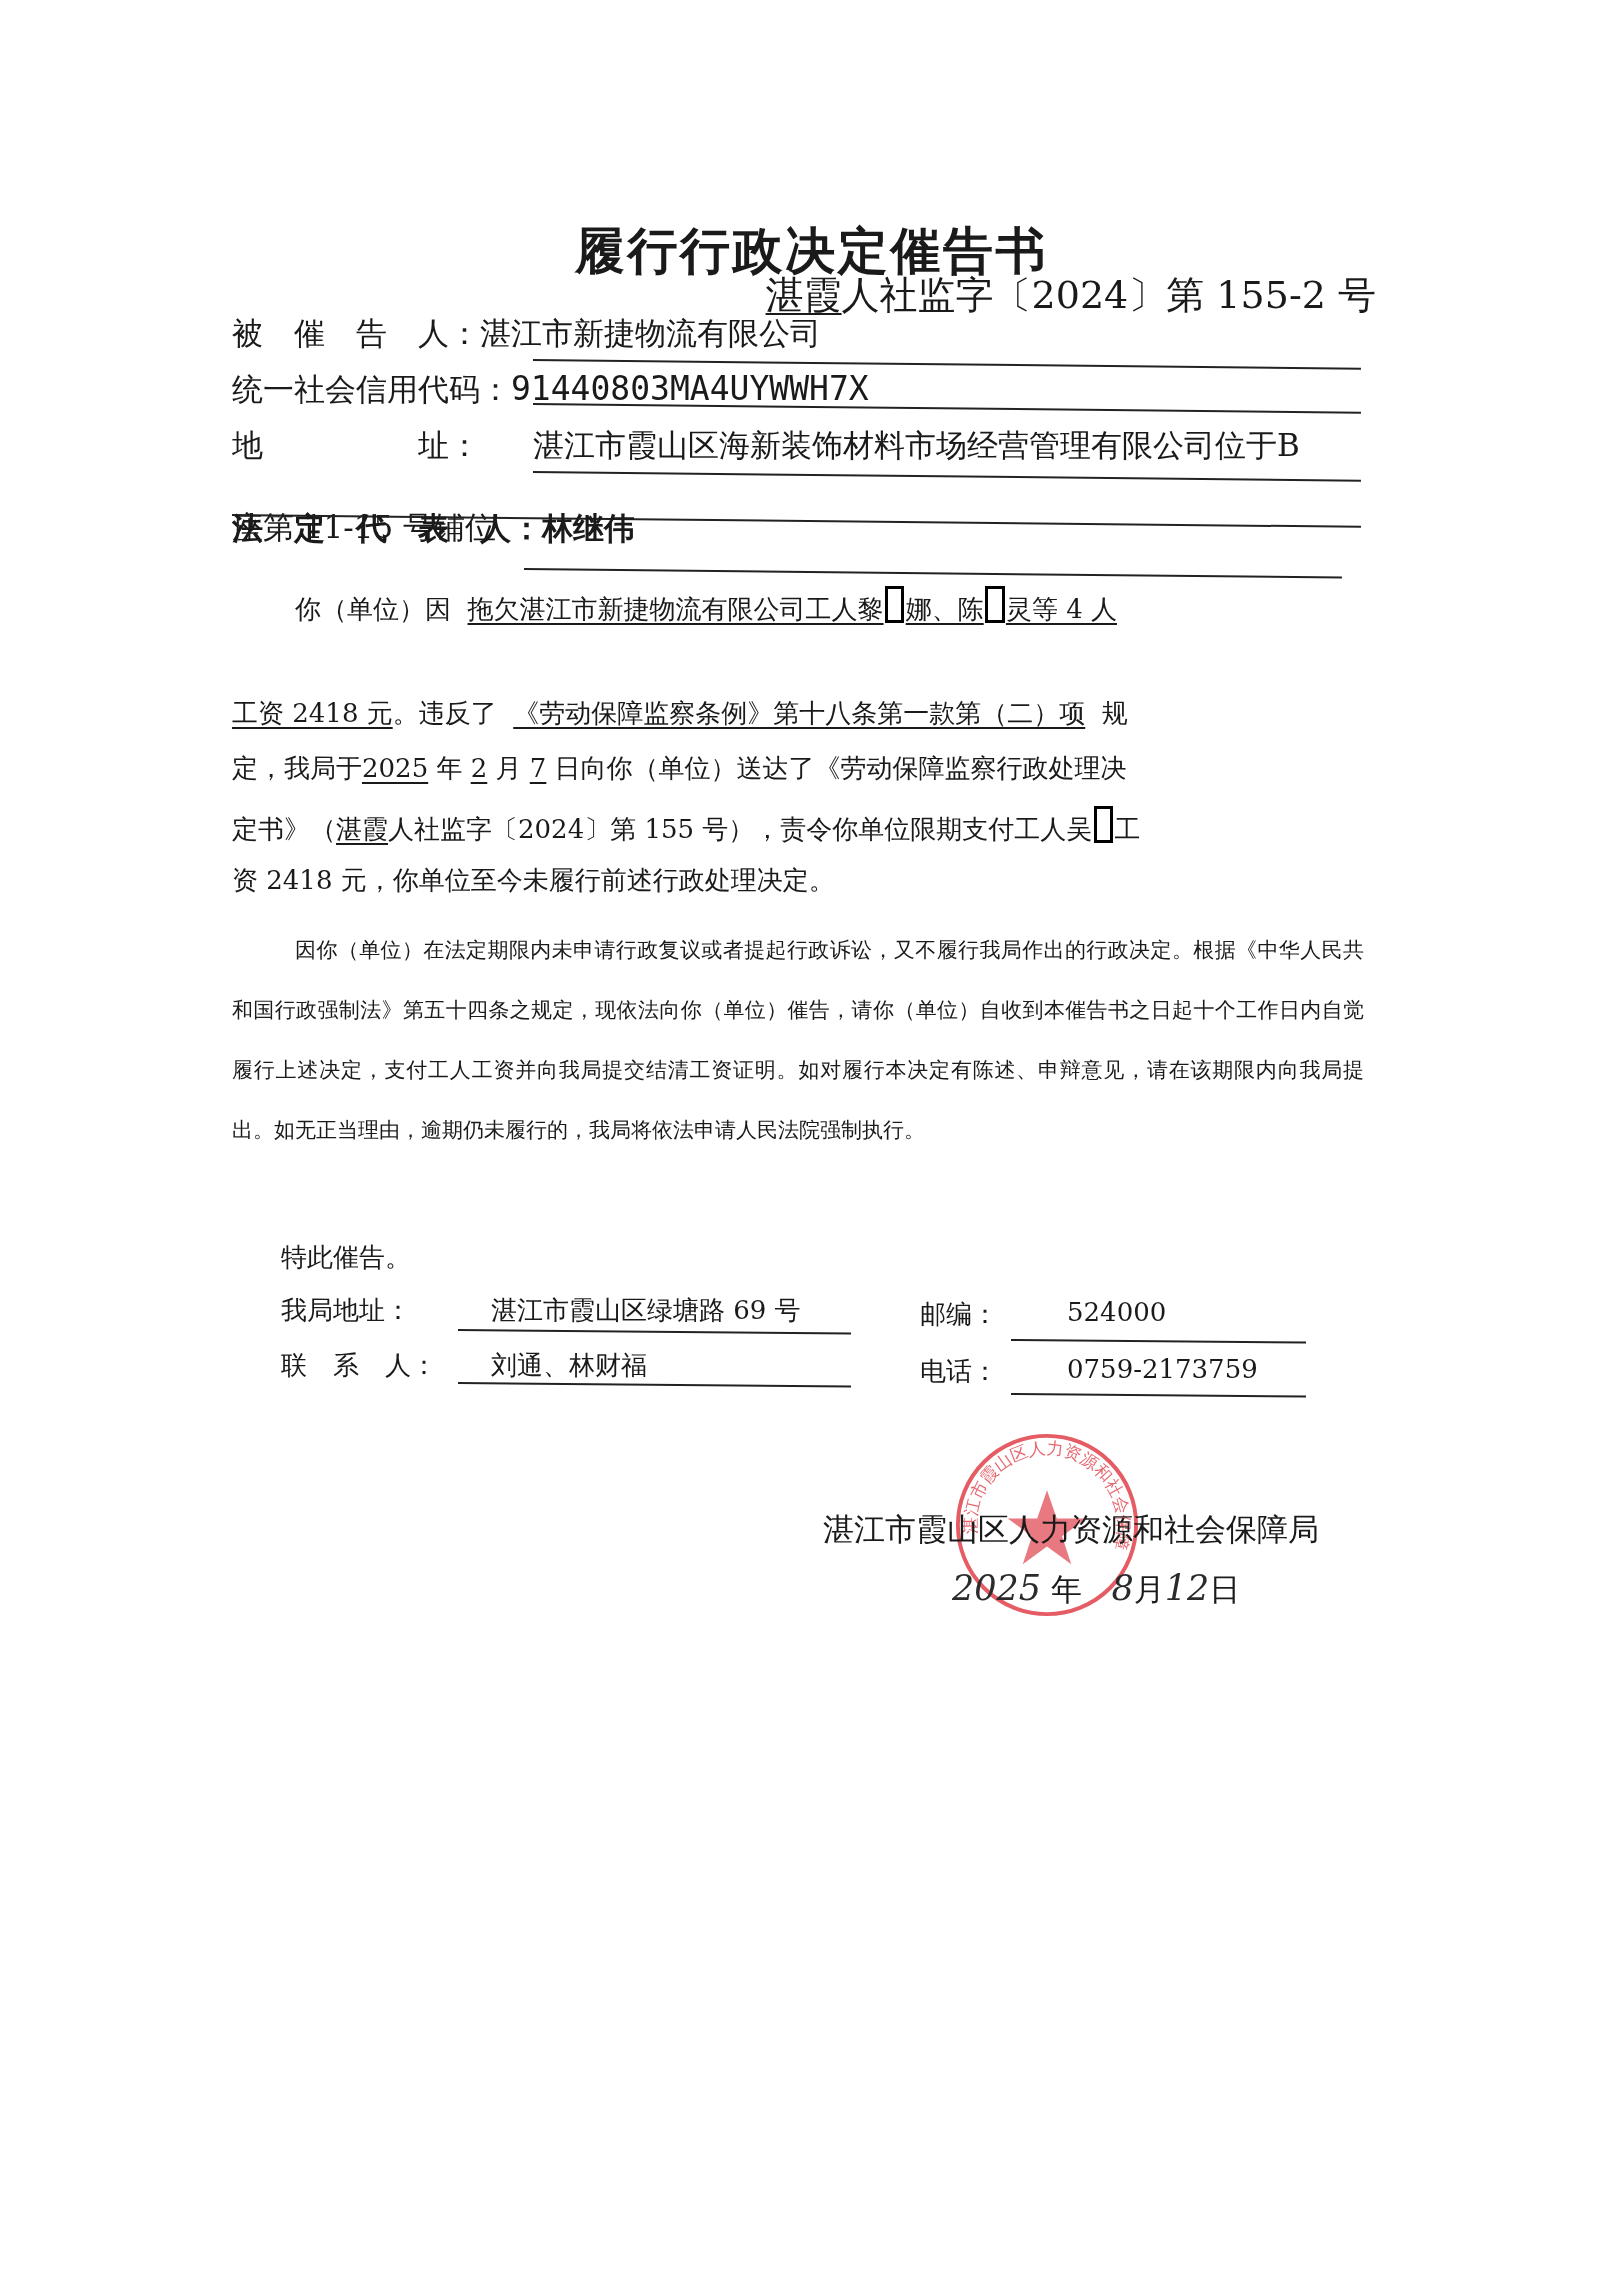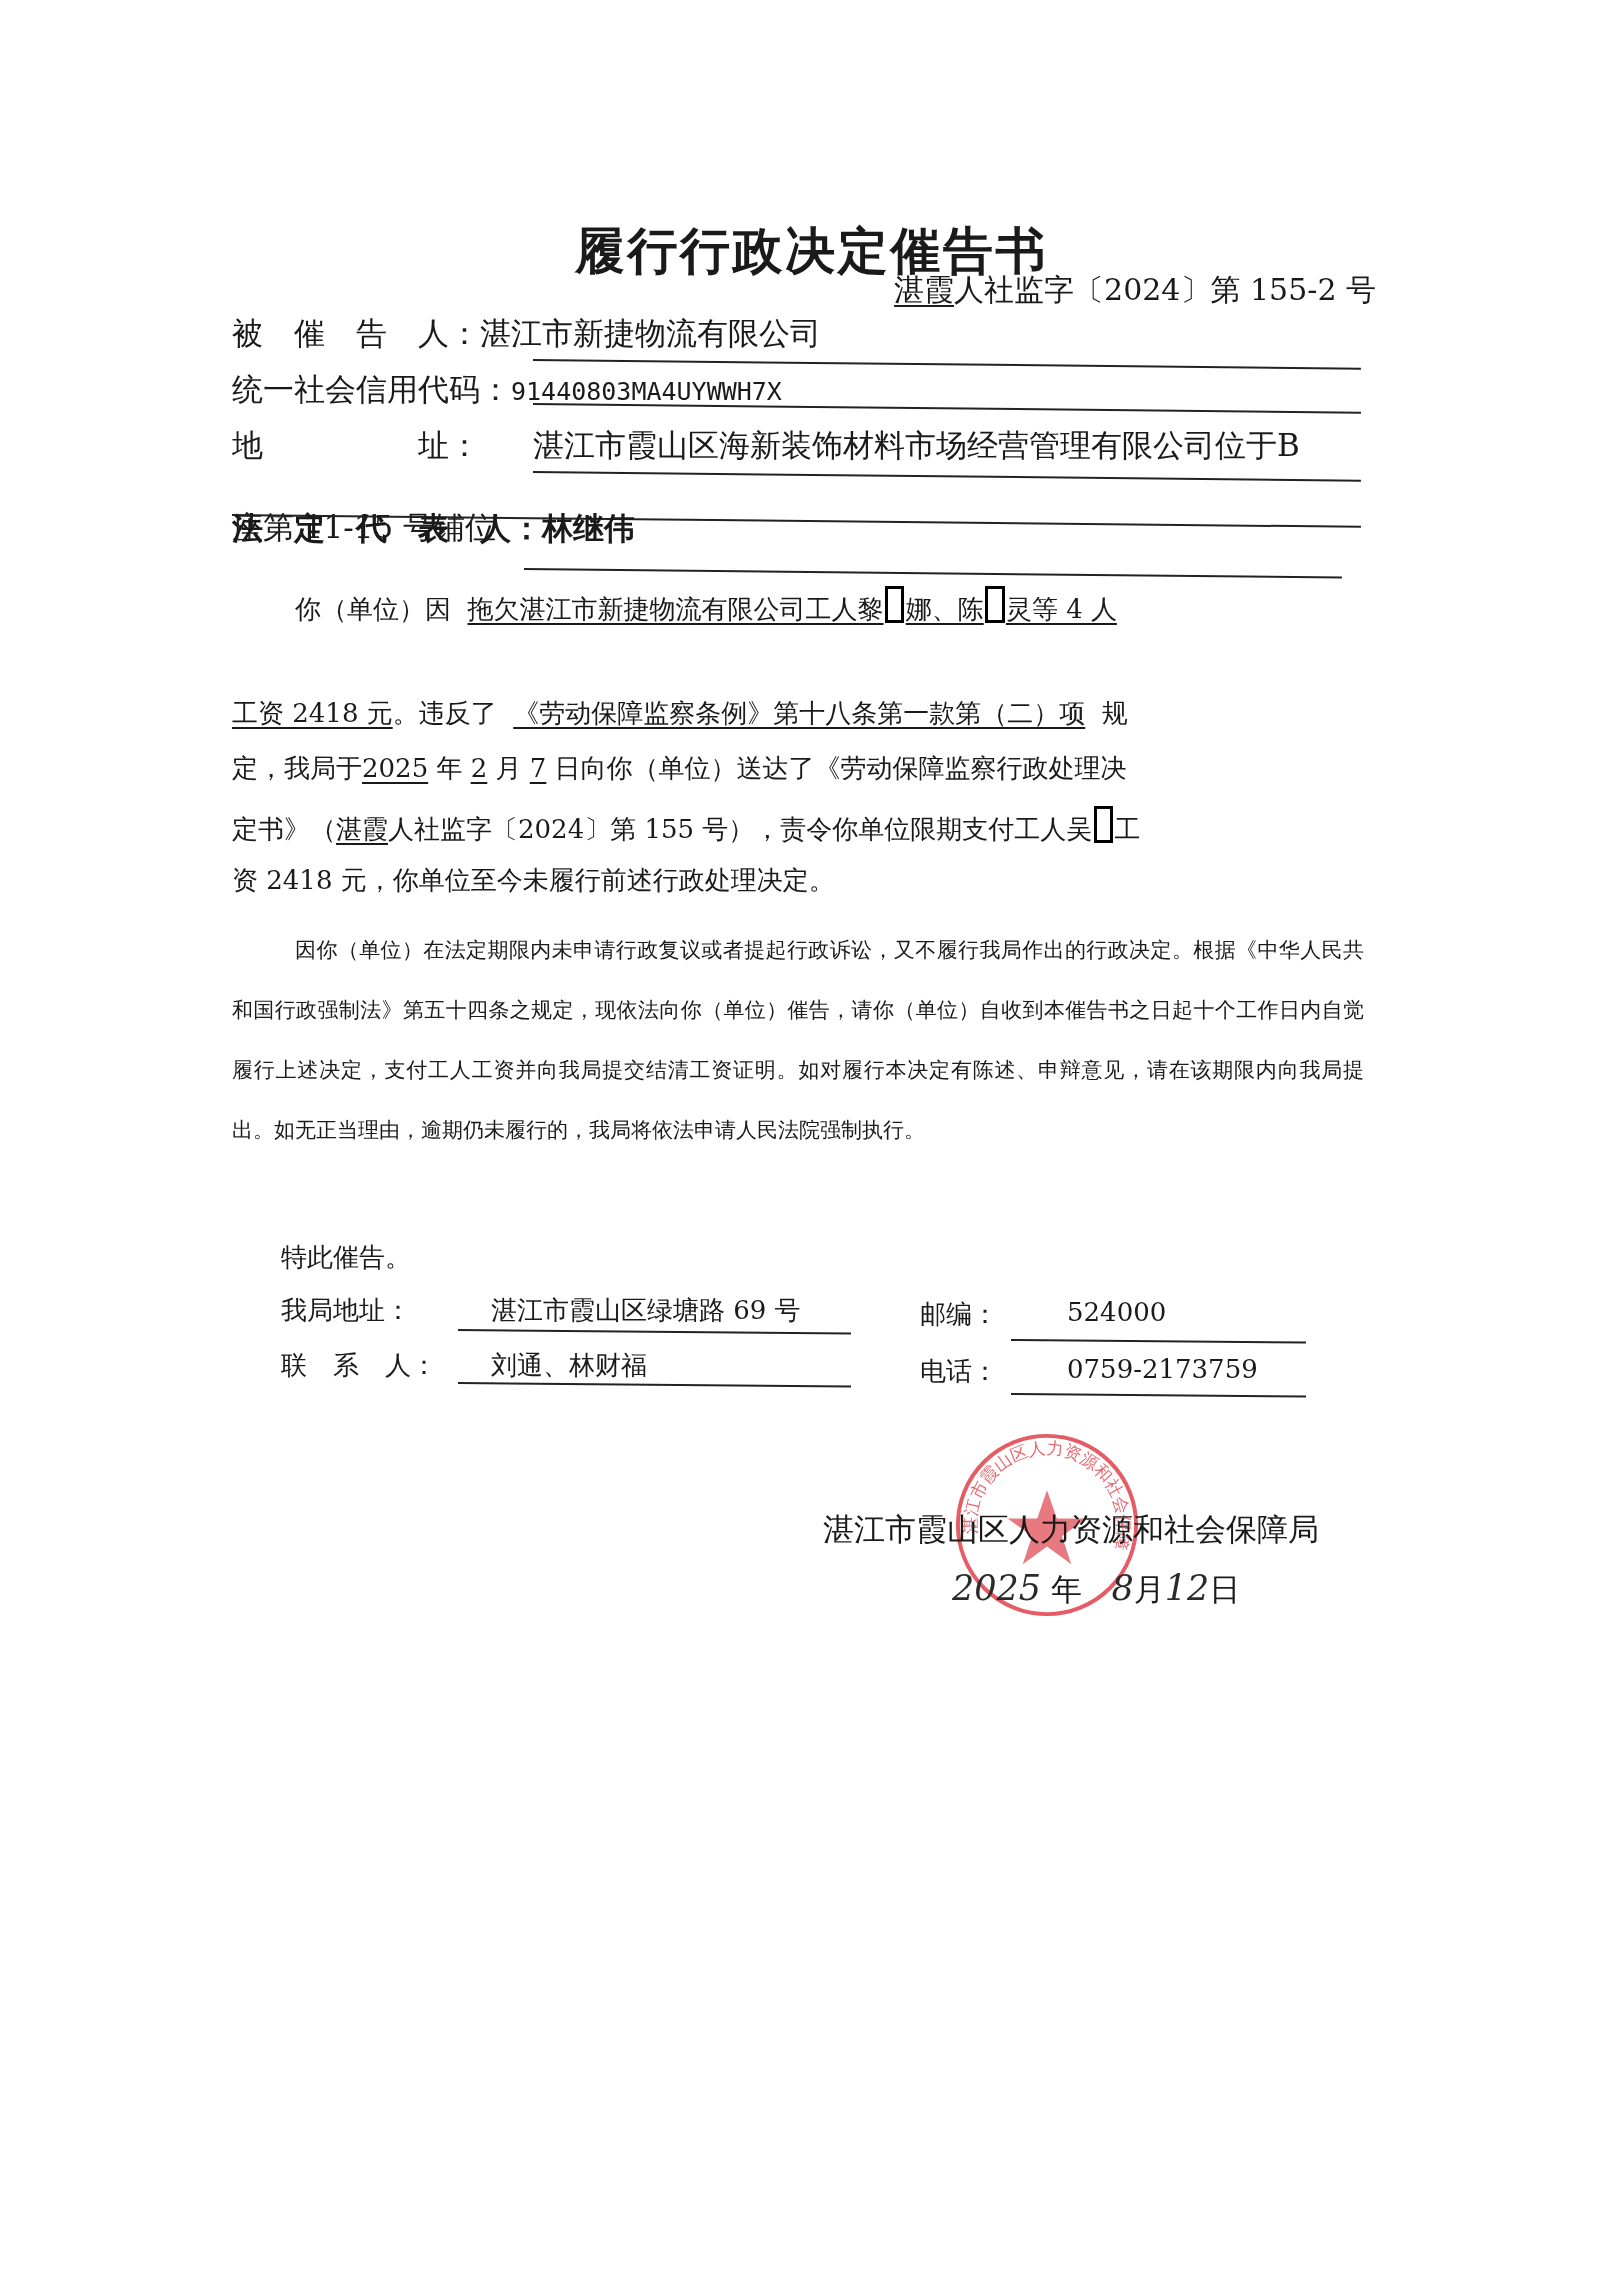--- a/index.html
+++ b/index.html
@@ -9,21 +9,21 @@
     color: #1a1a1a;
   }
   .page { position: absolute; left: 0; top: 0; width: 1623px; height: 2295px; }
   .title {
     position: absolute; left: 0; width: 1623px; top: 190px; text-align: center;
     font-size: 50px; font-weight: bold; letter-spacing: 2.6px;
     font-family: "DejaVu Sans", "Liberation Sans", sans-serif;
     margin-top: 28px;
   }
   .docno {
-    position: absolute; right: 247px; top: 270px; font-size: 30px; white-space: nowrap;
+    position: absolute; right: 247px; top: 270px; font-size: 38px; white-space: nowrap;
   }
   .u { text-decoration: underline; text-underline-offset: 5.2px; text-decoration-thickness: 2px; }
   .row { position: absolute; left: 232px; font-size: 31px; white-space: nowrap; }
   .label { display: inline-block; }
   .fieldval { display: inline-block; }
   .rule {
     position: absolute; height: 2px; background: #222; transform-origin: left center;
   }
   .para {
     position: absolute; left: 232px; width: 1132px; font-size: 21px; line-height: 60px;
@@ -51,21 +51,21 @@
   <div class="docno">
     <span class="u">湛霞</span><span>人社监字〔2024〕第 155-2 号</span>
   </div>
 
   <div class="row" style="top:313px;">
     <span class="label">被　催　告　人：</span><span class="fieldval">湛江市新捷物流有限公司</span>
   </div>
   <div class="rule" style="left:533px; top:359px; width:828px; transform:rotate(0.6deg);"></div>
 
   <div class="row" style="top:369px;">
-    <span class="label">统一社会信用代码：</span><span class="fieldval" style="font-family:'DejaVu Sans Mono','Liberation Mono',monospace; font-size:25px;">91440803MA4UYWWH7X</span>
+    <span class="label">统一社会信用代码：</span><span class="fieldval" style="font-family:'DejaVu Sans Mono','Liberation Mono',monospace; font-size:33px;">91440803MA4UYWWH7X</span>
   </div>
   <div class="rule" style="left:533px; top:403px; width:828px; transform:rotate(0.6deg);"></div>
 
   <div class="row" style="top:425px;">
     <span class="label" style="width:301px;">地　　　　　址：</span><span class="fieldval">湛江市霞山区海新装饰材料市场经营管理有限公司位于B</span>
   </div>
   <div class="rule" style="left:533px; top:471px; width:828px; transform:rotate(0.6deg);"></div>
   <div class="row" style="top:473px;margin-top:34px;">
     <span>座第 11-15 号铺位</span>
   </div>

